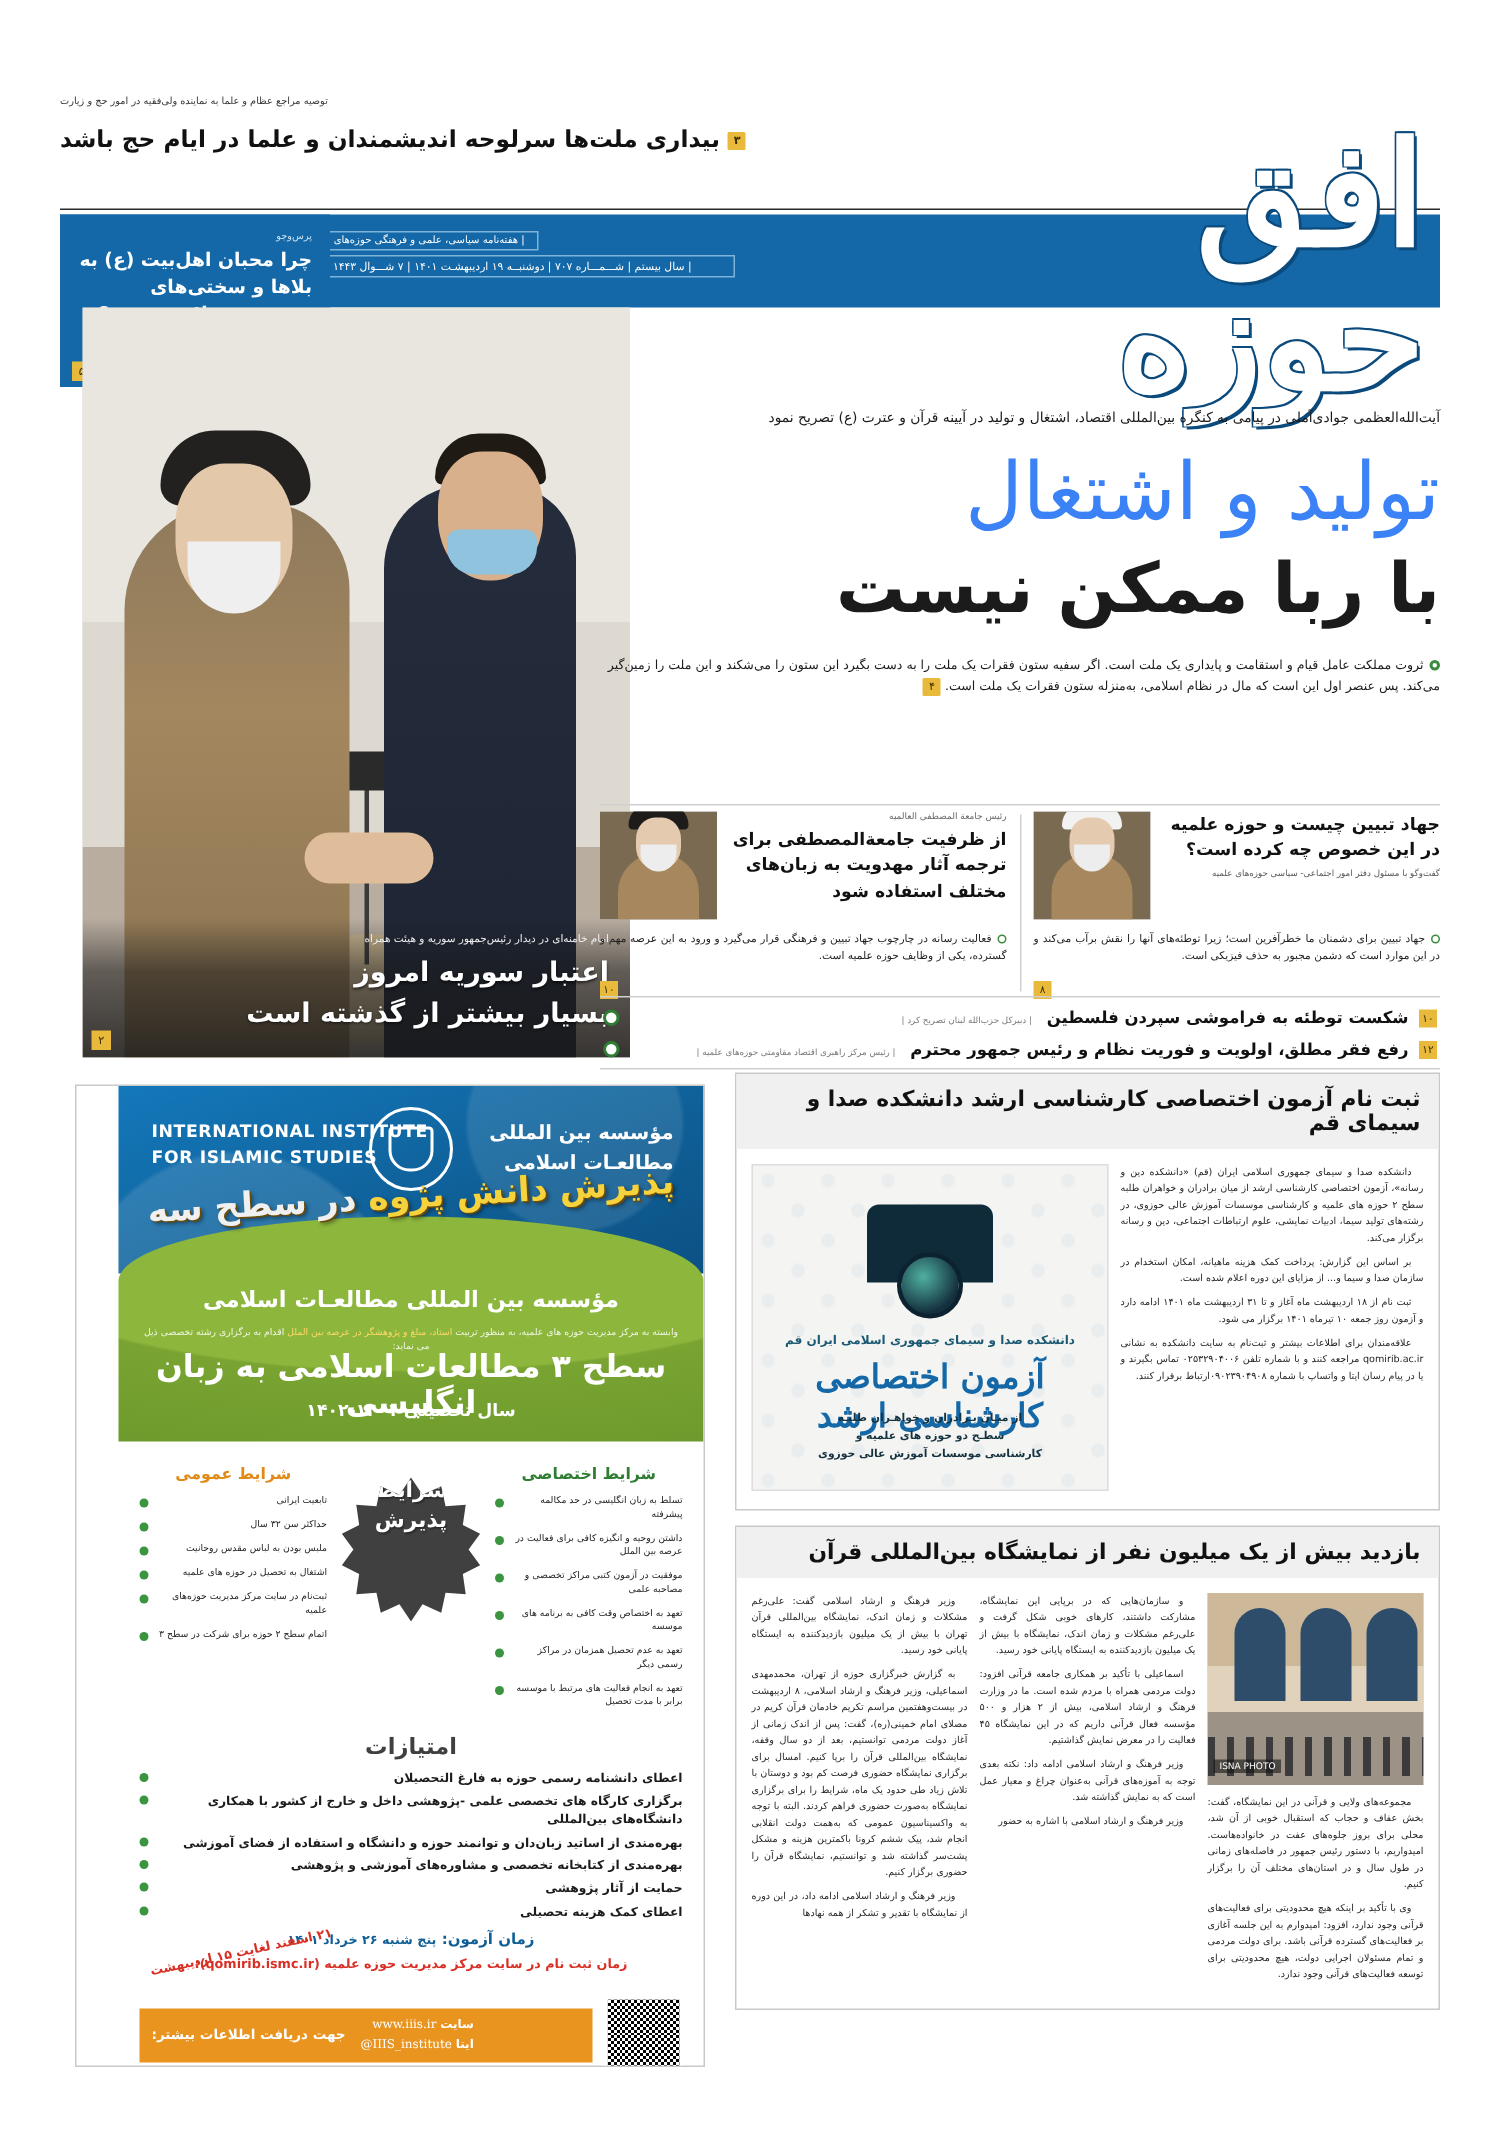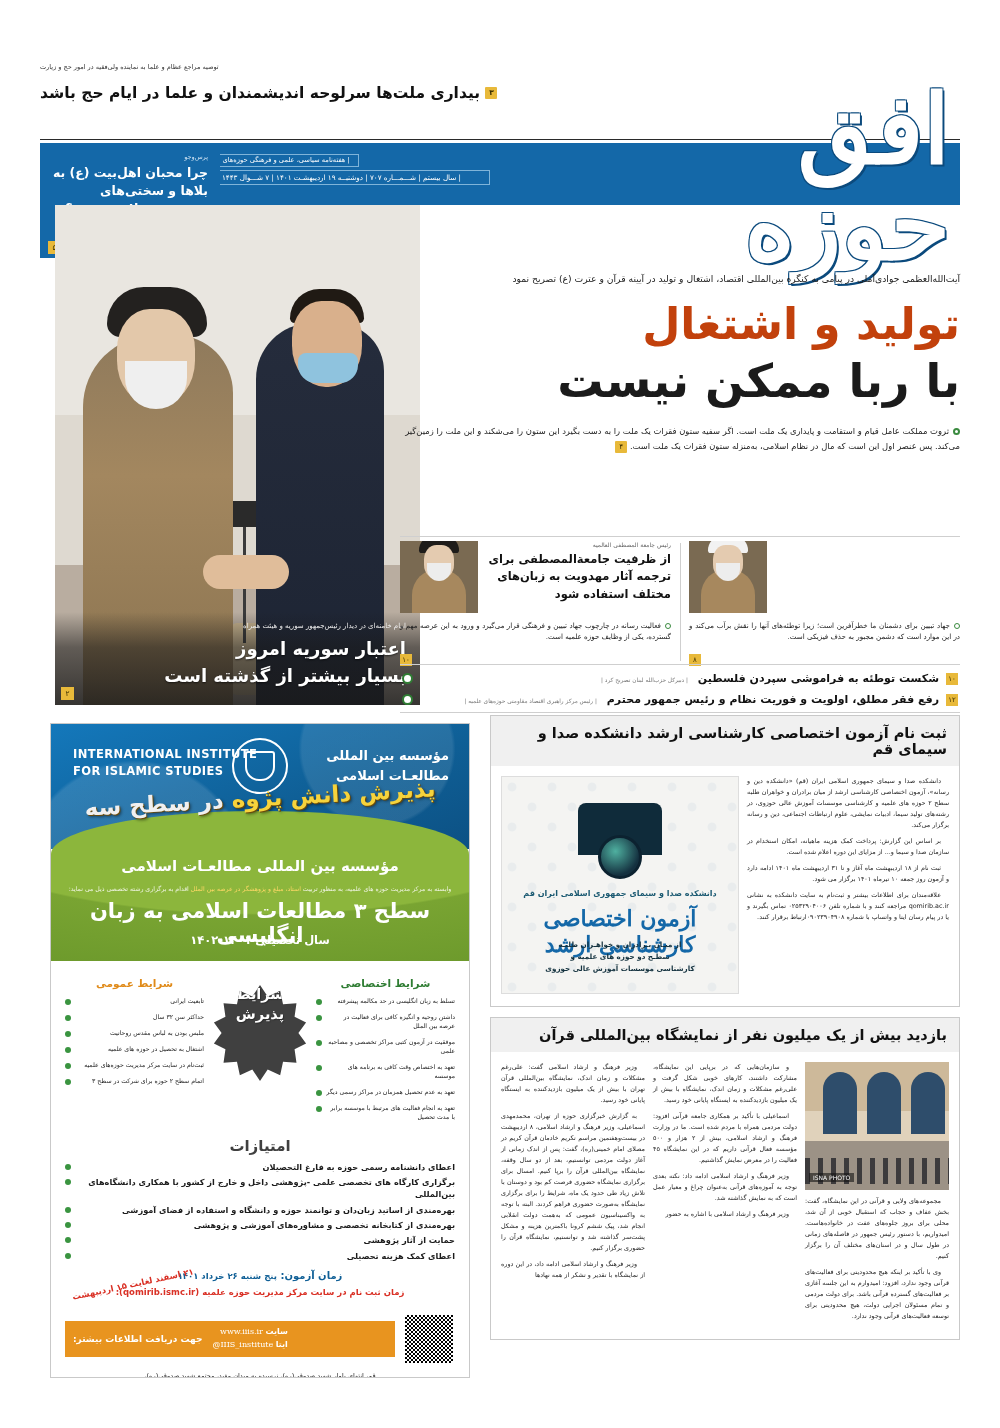--- a/index.html
+++ b/index.html
@@ -68,21 +68,21 @@
   .hero-cap .hk { font-size:7px; color:#efefef; margin-bottom:5px; }
   .hero-cap .ht { font-size:18px; font-weight:bold; line-height:1.5; text-shadow:0 1px 2px rgba(0,0,0,.6); }
   .hero .pnum {
     position:absolute; left:6px; bottom:5px; background:#e8b93a; color:#3a2d00;
     font-size:7.5px; width:13px; height:13px; line-height:13px; text-align:center; z-index:4;
   }
 
   
   .lead { position:absolute; right:40px; top:272px; width:560px; text-align:right; }
   .lead .sub { font-size:9.2px; color:#1a1a1a; line-height:1.5; margin-bottom:10px; }
-  .lead .h1 { font-size:44px; font-weight:bold; color:#c2410c; line-height:1.25; letter-spacing:-1px; }
+  .lead .h1 { font-size:53px; font-weight:normal; color:#3b82f6; line-height:1.25; letter-spacing:-1px; }
   .lead .h2 { font-size:46px; font-weight:bold; color:#1b1b1b; line-height:1.25; letter-spacing:-1px; margin-top:2px; }
   .lead-bul { margin-top:14px; font-size:8.4px; line-height:1.75; color:#1c1c1c; }
   .bulldot { display:inline-block; width:7px; height:7px; border-radius:50%;
              border:2px solid #3a8a3f; background:#fff; margin-left:4px; vertical-align:-1px; }
 
   
   .teasers { position:absolute; right:40px; top:541px; width:560px; height:122px; }
   .teaser { position:absolute; top:0; width:271px; height:122px; }
   .teaser.r { right:0; }
   .teaser.l { left:0; }
@@ -103,21 +103,21 @@
   .newsbars { position:absolute; right:40px; top:668px; width:560px; }
   .nbar { display:flex; flex-direction:row-reverse; align-items:center; gap:7px; padding:4px 2px; }
   .nb-dot { width:11px; height:11px; border-radius:50%; border:2.5px solid #2f7d33; background:#fff; flex:0 0 11px; }
   .nb-main { flex:1; text-align:right; font-size:11px; font-weight:bold; color:#111; }
   .nb-main .nb-k { font-size:5.8px; font-weight:normal; color:#777; margin-right:6px; }
   .nb-num { background:#e8b93a; color:#3a2d00; font-size:7px; width:12px; height:12px;
             line-height:12px; text-align:center; flex:0 0 12px; }
 
   
   .ad { position:absolute; left:50px; top:723px; width:420px; height:655px;
-        border:1px solid #c9c9c9; background:#fff; overflow:hidden; }
+        border:1px solid #c9c9c9; background:#fff; overflow:hidden;padding-left:28px; }
   .ad-blue {
     position:relative; height:125px;
     background:
       radial-gradient(circle at 20% 120%, rgba(255,255,255,.12) 0 30%, transparent 31%),
       radial-gradient(circle at 78% 20%, rgba(255,255,255,.10) 0 22%, transparent 23%),
       linear-gradient(160deg,#1478bb,#0f5f96 60%,#0c5184);
   }
   .ad-en { position:absolute; left:22px; top:22px; color:#fff; font-size:11.5px;
            font-weight:bold; line-height:1.45; letter-spacing:.4px; text-align:left; direction:ltr; }
   .ad-fa-name { position:absolute; right:20px; top:22px; color:#fff; font-size:13px;
@@ -339,20 +339,24 @@
       <div class="inner">
         <div class="tz-top">
           <div class="tz-thumb">
             <div class="thumb-cleric">
                 <div class="tb"></div>
                 <div class="tt"></div>
                 <div class="th"></div>
                 <div class="tbd"></div>
               </div>
           </div>
+          <div class="tz-txt">
+            <div class="tz-h">جهاد تبیین چیست و حوزه علمیه در این خصوص چه کرده است؟</div>
+            <div class="tz-sub">گفت‌وگو با مسئول دفتر امور اجتماعی- سیاسی حوزه‌های علمیه</div>
+          </div>
         </div>
         <div class="tz-body">
           <span class="bulldot" style="width:6px;height:6px;border-width:1.6px;"></span><span>جهاد تبیین برای دشمنان ما خطرآفرین است؛ زیرا توطئه‌های آنها را نقش برآب می‌کند و در این موارد است که دشمن مجبور به حذف فیزیکی است.</span>
         </div>
         <div class="tz-num">۸</div>
       </div>
     </div>
 
     <div class="teaser l">
       <div class="inner">

